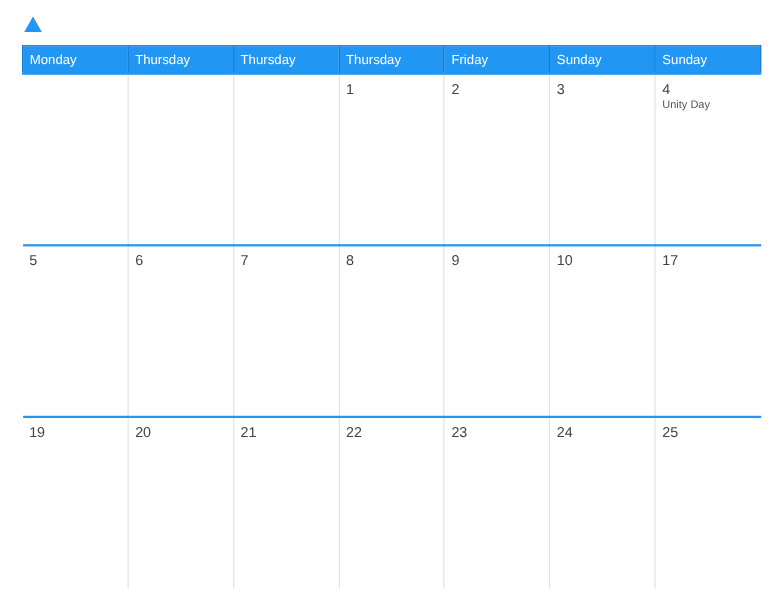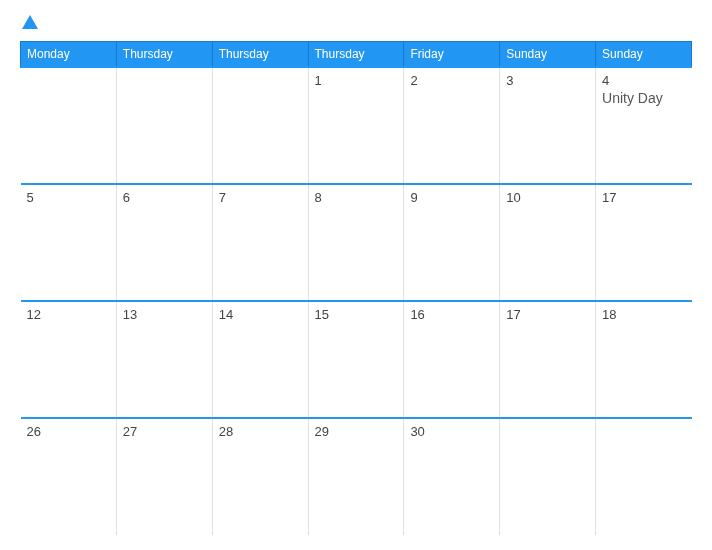--- a/index.html
+++ b/index.html
@@ -76,21 +76,21 @@
     }
     .calendar-table tbody tr td:last-child {
       border-right: none;
     }
     .day-number {
       font-size: 13px;
       color: #444;
       display: block;
     }
     .holiday-name {
-      font-size: 14px;
+      font-size: 10px;
       color: #555;
       display: block;
       margin-top: 2px;
     }
     .logo-row {
       display: flex;
       align-items: center;
     }
     .logo-text-general {
       font-size: 13px;
@@ -181,55 +181,36 @@
           </td>
           <td>
             <span class="day-number">10</span>
           </td>
           <td>
             <span class="day-number">17</span>
           </td>
         </tr>
         <tr>
           <td>
-            <span class="day-number">12</span>
-          </td>
-          <td>
-            <span class="day-number">13</span>
-          </td>
-          <td>
-            <span class="day-number">14</span>
-          </td>
-          <td>
-            <span class="day-number">15</span>
-          </td>
-          <td>
-            <span class="day-number">16</span>
-          </td>
-          <td>
-            <span class="day-number">17</span>
-          </td>
-          <td>
-            <span class="day-number">18</span>
-          </td>
-        </tr>
-        <tr>
-          <td>
-            <span class="day-number">26</span>
-          </td>
-          <td>
-            <span class="day-number">27</span>
-          </td>
-          <td>
-            <span class="day-number">28</span>
-          </td>
-          <td>
-            <span class="day-number">29</span>
-          </td>
-          <td>
-            <span class="day-number">30</span>
-          </td>
-          <td></td>
-          <td></td>
+            <span class="day-number">19</span>
+          </td>
+          <td>
+            <span class="day-number">20</span>
+          </td>
+          <td>
+            <span class="day-number">21</span>
+          </td>
+          <td>
+            <span class="day-number">22</span>
+          </td>
+          <td>
+            <span class="day-number">23</span>
+          </td>
+          <td>
+            <span class="day-number">24</span>
+          </td>
+          <td>
+            <span class="day-number">25</span>
+          </td>
         </tr>
       </tbody>
   </table>
 </div>
 
 </body></html>

